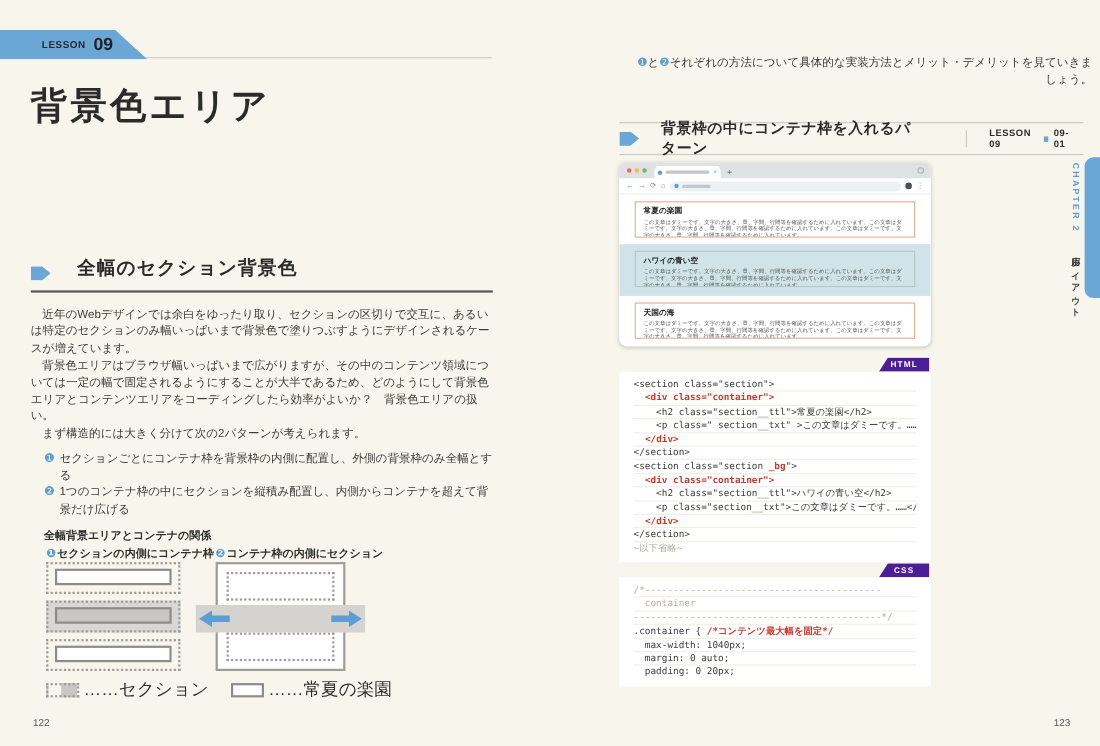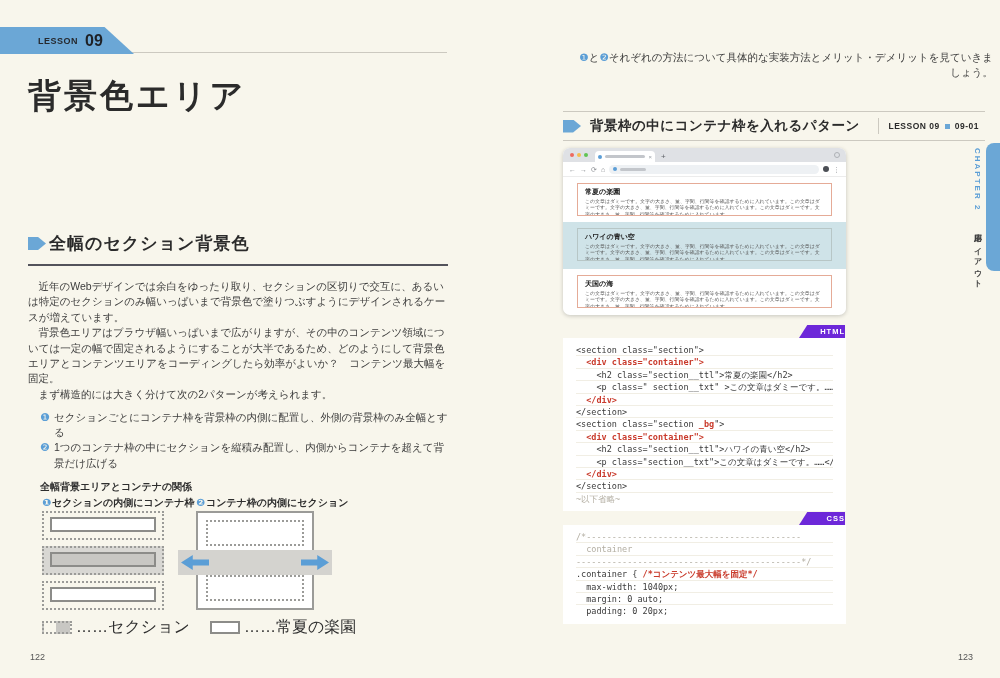--- a/index.html
+++ b/index.html
@@ -11,21 +11,21 @@
   .banner-rule { position:absolute; left:0; top:52px; width:447px; height:1px; background:#ccc9c0; }
   .lesson-banner { position:absolute; left:0; top:27px; width:134px; height:27px; background:#6ba7d6;
     clip-path:polygon(0 0,78% 0,100% 100%,0 100%); display:flex; align-items:center; padding-left:38px; gap:7px; }
   .lesson-label { font-size:9px; font-weight:bold; color:#26292e; letter-spacing:.5px; }
   .lesson-number { font-size:16px; font-weight:bold; color:#1e2126; line-height:1; }
 
   .l-title { position:absolute; left:28px; top:74px; font-size:33px; font-weight:bold; color:#2b2b2b; letter-spacing:3px; }
   .l-intro { position:absolute; left:28px; top:126px; width:424px; font-size:11px; font-weight:bold; line-height:15.5px; color:#333; }
 
   .sec-h2 { position:absolute; left:28px; top:232px; width:420px; padding-bottom:9px;
-    border-bottom:2px solid #53535b; display:flex; align-items:center; gap:3px; }
+    border-bottom:2px solid #53535b; display:flex; align-items:flex-end; gap:24px; }
   .arrow-icon { width:18px; height:13px; background:#6ba7d6; clip-path:polygon(0 0,56% 0,100% 50%,56% 100%,0 100%); flex:none; }
   .sec-h2 .h2-text { font-size:17px; font-weight:bold; color:#2b2b2b; letter-spacing:1px; }
 
   .l-body { position:absolute; left:28px; top:279px; width:424px; font-size:10.5px; line-height:15.4px; color:#3b3b3b; }
   .l-body p { text-indent:1em; }
 
   .num-list { position:absolute; left:40px; top:410px; width:410px; font-size:10.5px; line-height:15.2px; }
   .nl-item { display:flex; }
   .nl-num { flex:none; width:14px; color:#5b9ed6; font-size:11px; }
   .nl-text { flex:1; }
@@ -54,21 +54,21 @@
   .leg-cont { width:30px; height:13px; border:2px solid #8c8c89; background:#fff; margin:0 4px 0 20px; }
 
   .page-num { position:absolute; top:652px; font-size:9px; color:#555; }
   #pn-left { left:30px; } #pn-right { left:958px; }
 
   
   .r-intro { position:absolute; left:563px; top:50px; width:430px; font-size:10.5px; line-height:15.4px; color:#3b3b3b;text-align:right; }
   .seg-n { color:#5b9ed6; }
 
   .r-h2-bar { position:absolute; left:563px; top:111px; width:422px; height:30px;
-    border-top:1px solid #ccc9c0; border-bottom:1px solid #ccc9c0; display:flex; align-items:center; gap:9px; }
+    border-top:1px solid #ccc9c0; border-bottom:1px solid #ccc9c0; display:flex; align-items:center; gap:20px; }
   .r-h2-bar .h2-text { font-size:13.5px; font-weight:bold; color:#2b2b2b; letter-spacing:.5px; }
   .r-h2-bar .spacer { flex:1; }
   .vdiv { width:1px; height:16px; background:#ccc9c0; }
   .lesson-ref, .lesson-code { font-size:8.5px; font-weight:bold; color:#2b2b2b; letter-spacing:.5px; }
   .blue-sq { width:5px; height:5px; background:#6ba7d6; margin:0 5px; }
   .r-h2-bar .right-meta { display:flex; align-items:center; padding-right:6px; }
 
   
   .browser { position:absolute; left:563px; top:148px; width:283px; height:167px; background:#fff;
     border-radius:7px; box-shadow:0 1px 4px rgba(0,0,0,.2); }
@@ -88,22 +88,22 @@
   .avatar { width:6px; height:6px; border-radius:50%; background:#4b4f55; }
   .bpage { position:relative; height:137px; background:#fff; border-radius:0 0 7px 7px; overflow:hidden; }
   .bsec { padding:6px 0; height:45px; }
   .bsec.bg-blue { background:#cfe3e8; height:47px; }
   .bcont { margin:0 14px; border:1px solid #e5ab97; padding:3px 7px 4px; height:33px; overflow:hidden; }
   .bsec.bg-blue .bcont { border-color:#b7c6c6; }
   .bsec-title { font-size:7px; font-weight:bold; color:#222; margin-bottom:2px; }
   .bsec-dummy { width:162%; transform:scale(.617); transform-origin:0 0; font-size:8px; line-height:10px; color:#555; }
 
   
-  .code-tag { position:absolute; width:46px; height:13px; background:#6d28d9; color:#fff; font-size:7.5px; font-weight:bold;
-    text-align:right; line-height:13px; letter-spacing:1px; clip-path:polygon(18% 0,100% 0,100% 100%,0 100%); }
+  .code-tag { position:absolute; width:46px; height:13px; background:#4c1d95; color:#fff; font-size:7.5px; font-weight:bold;
+    text-align:center; line-height:13px; letter-spacing:1px; clip-path:polygon(18% 0,100% 0,100% 100%,0 100%); }
   #html-tag { left:799px; top:325px; } #css-tag { left:799px; top:512px; }
   .code-block { position:absolute; left:563px; width:283px; background:#fff; padding:6px 13px;
     font-family:"DejaVu Sans Mono","Liberation Mono",monospace; font-size:8.5px; color:#3a3a3a; }
   #html-code { top:338px; } #css-code { top:525px; }
   .code-line { height:12.4px; line-height:12.4px; border-bottom:1px solid #f1eee4; white-space:pre; overflow:hidden; }
   .code-line:last-child { border-bottom:none; }
   .seg-r { color:#c93a2b; font-weight:bold; }
   .seg-g { color:#b3aea2; }
   .seg-rb { color:#c93a2b; font-weight:bold; }
 
@@ -126,21 +126,21 @@
 
   <h1 class="l-title">背景色エリア</h1>
 
   <div class="sec-h2">
     <span class="arrow-icon"></span>
     <span class="h2-text">全幅のセクション背景色</span>
   </div>
 
   <div class="l-body">
     <p>近年のWebデザインでは余白をゆったり取り、セクションの区切りで交互に、あるいは特定のセクションのみ幅いっぱいまで背景色で塗りつぶすようにデザインされるケースが増えています。</p>
-    <p>背景色エリアはブラウザ幅いっぱいまで広がりますが、その中のコンテンツ領域については一定の幅で固定されるようにすることが大半であるため、どのようにして背景色エリアとコンテンツエリアをコーディングしたら効率がよいか？　コンテンツ最大幅を固定。</p>
+    <p>背景色エリアはブラウザ幅いっぱいまで広がりますが、その中のコンテンツ領域については一定の幅で固定されるようにすることが大半であるため、どのようにして背景色エリアとコンテンツエリアをコーディングしたら効率がよいか？　背景色エリアの扱い。</p>
     <p>まず構造的には大きく分けて次の2パターンが考えられます。</p>
   </div>
 
   <div class="num-list">
     <div class="nl-item">
       <span class="nl-num">❶</span>
       <span class="nl-text">セクションごとにコンテナ枠を背景枠の内側に配置し、外側の背景枠のみ全幅とする</span>
     </div>
     <div class="nl-item">
       <span class="nl-num">❷</span>

